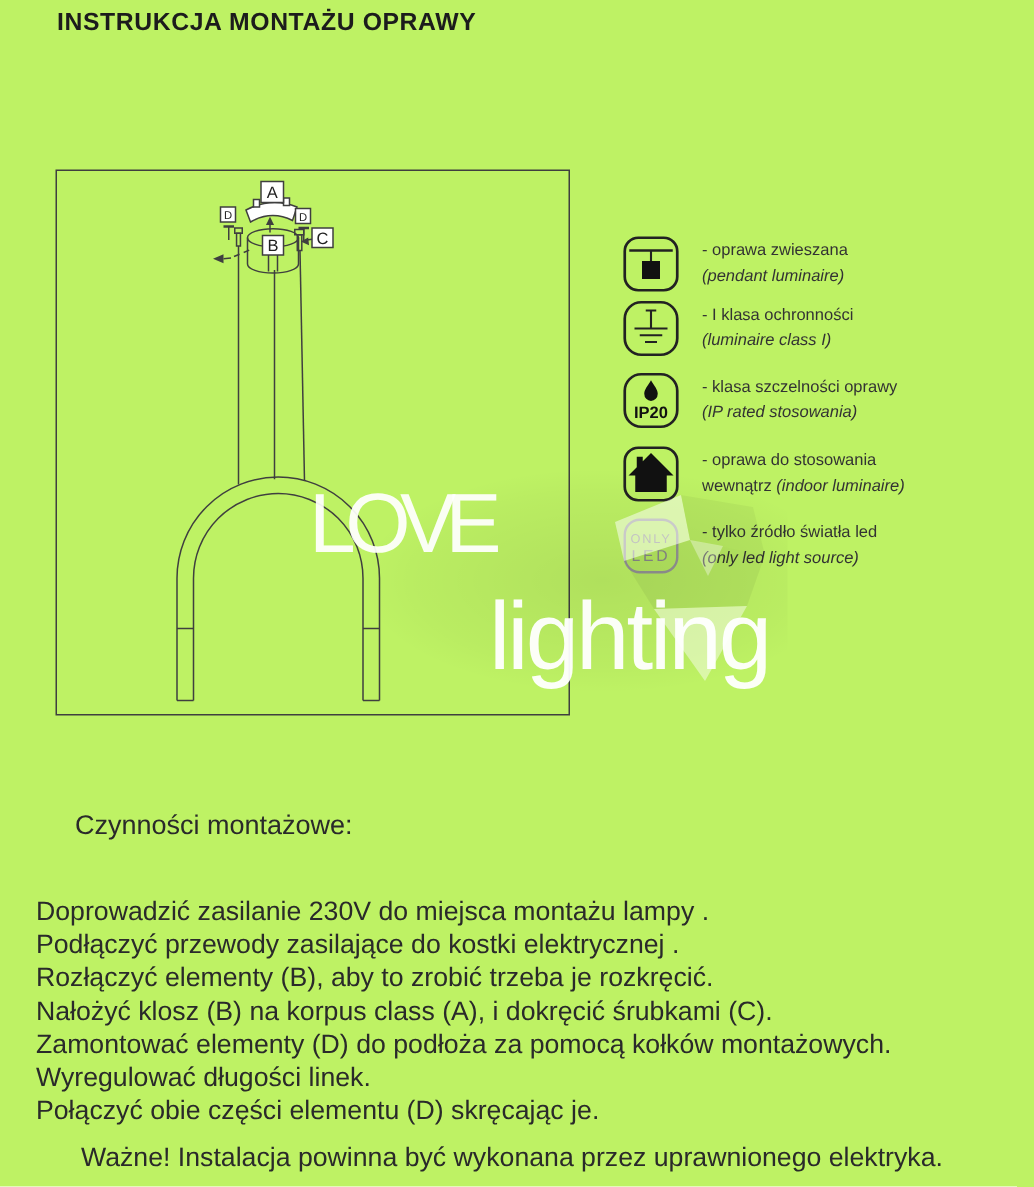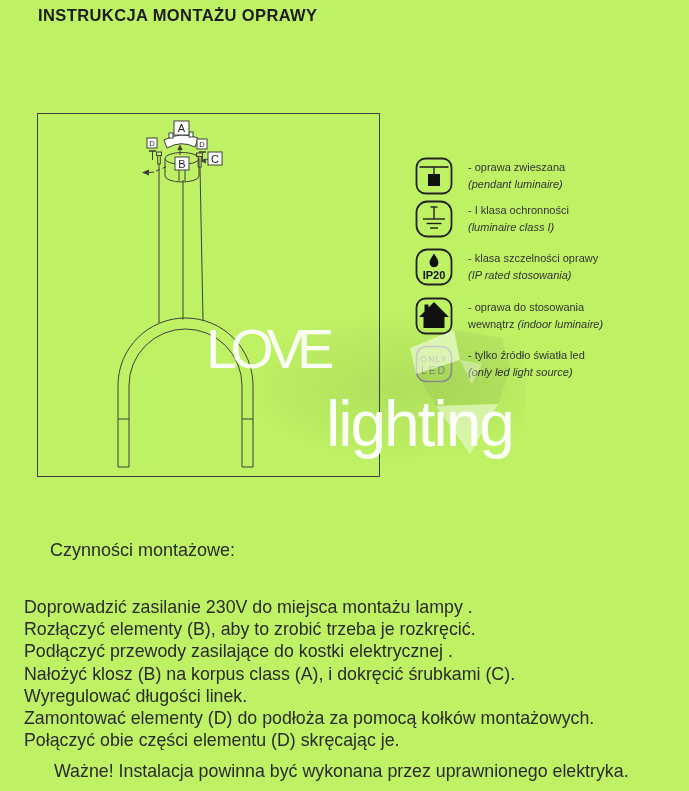--- a/index.html
+++ b/index.html
@@ -213,22 +213,22 @@
     </svg>
     <div class="ltext">
       <div class="l-line1">- tylko źródło światła led</div>
       <div class="l-line2"><span></span><span class="it">(only led light source)</span></div>
     </div>
   </div>
 
   <div class="instr-heading">Czynności montażowe:</div>
   <div class="instr-steps">
     <div>Doprowadzić zasilanie 230V do miejsca montażu lampy .</div>
+    <div>Podłączyć przewody zasilające do kostki elektrycznej .</div>
     <div>Rozłączyć elementy (B), aby to zrobić trzeba je rozkręcić.</div>
-    <div>Podłączyć przewody zasilające do kostki elektrycznej .</div>
     <div>Nałożyć klosz (B) na korpus class (A), i dokręcić śrubkami (C).</div>
+    <div>Zamontować elementy (D) do podłoża za pomocą kołków montażowych.</div>
     <div>Wyregulować długości linek.</div>
-    <div>Zamontować elementy (D) do podłoża za pomocą kołków montażowych.</div>
     <div>Połączyć obie części elementu (D) skręcając je.</div>
   </div>
   <div class="instr-warning">Ważne! Instalacja powinna być wykonana przez uprawnionego elektryka.</div>
 
 </div>
 
 </body></html>

